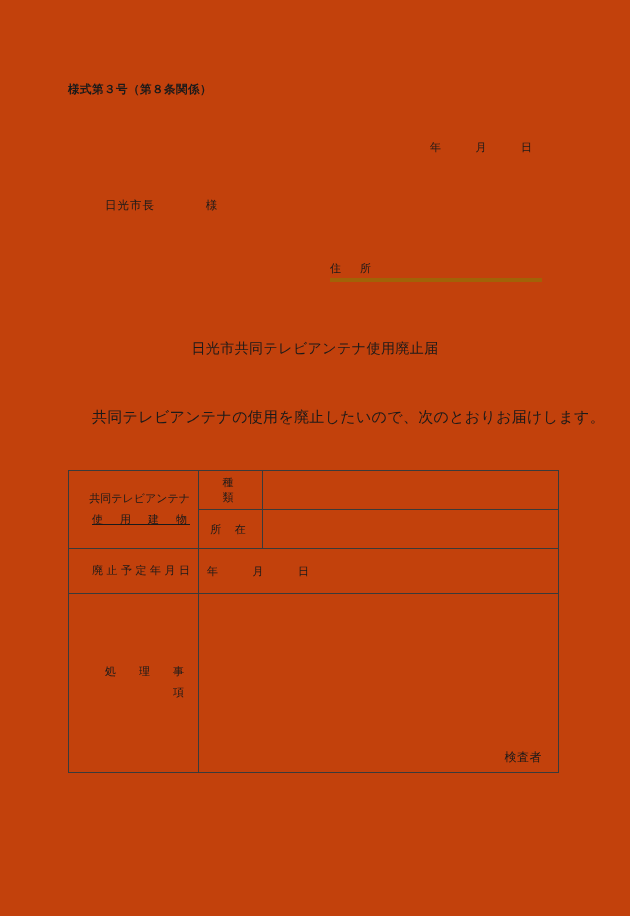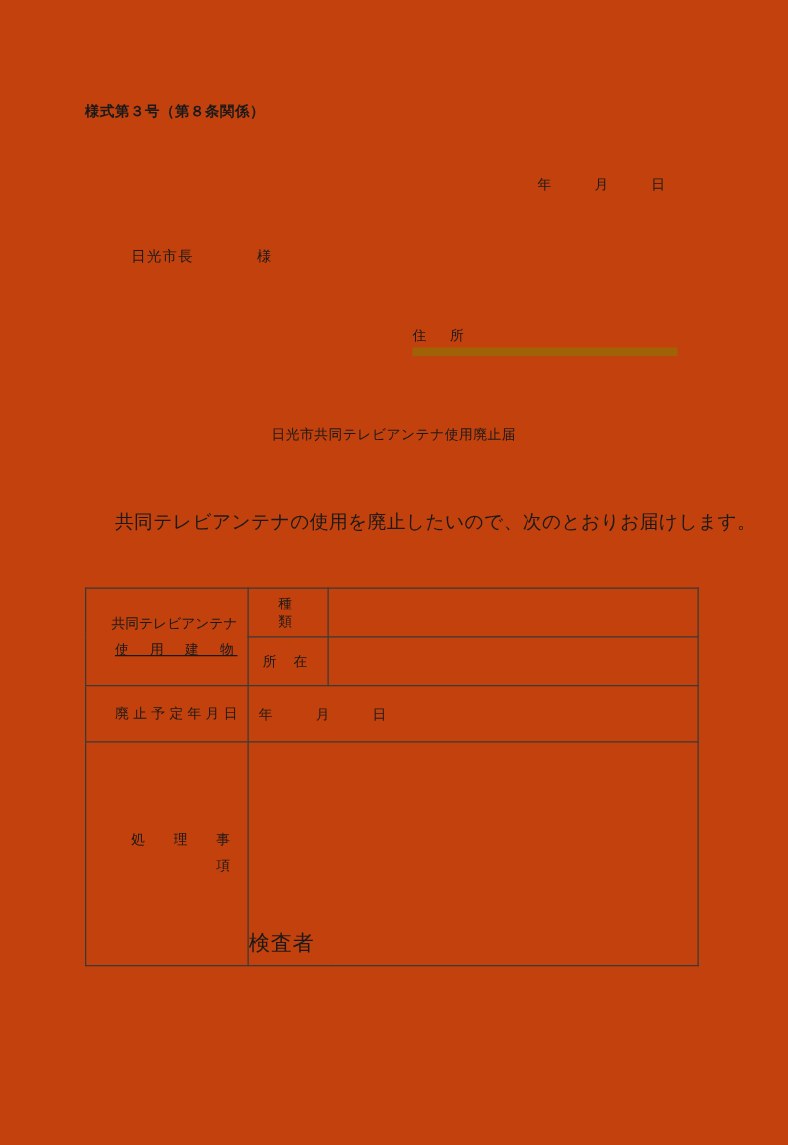--- a/index.html
+++ b/index.html
@@ -60,21 +60,21 @@
     position: absolute;
     left: 330px;
     top: 256px;
     width: 212px;
     font-size: 11px;
   }
   .applicant .row {
     display: flex;
     align-items: flex-end;
     height: 22px;
-    border-bottom: 7px solid #a16207;
+    border-bottom: 4px solid #a16207;
     margin-bottom: 8px;
     position: relative;
   }
   .applicant .label {
     width: 46px;
     letter-spacing: 4px;
     padding-bottom: 2px;
     white-space: nowrap;
   }
   .applicant .fill {
@@ -93,21 +93,21 @@
     text-align: center;
     letter-spacing: 0;
   }
 
   .doc-title {
     position: absolute;
     top: 340px;
     left: 0;
     width: 630px;
     text-align: center;
-    font-size: 11px;
+    font-size: 14px;
     letter-spacing: 0.4px;
   }
 
   .body-text {
     position: absolute;
     left: 92px;
     top: 408px;
     font-size: 15px;
     letter-spacing: 0.3px;
     white-space: nowrap;
@@ -139,24 +139,24 @@
     letter-spacing: 0.5px;
     padding-left: 56px;
   }
   .date-in-cell .gap { display: inline-block; width: 26px; }
   .shori-cell {
     position: relative;
   }
   .shori-inner {
     position: absolute;
     left: 0;
-    right: 0;
+    right: 16px;
     bottom: 6px;
-    text-align: left;
-    font-size: 17px;
+    text-align: right;
+    font-size: 12px;
     letter-spacing: 0.5px;
   }
 </style>
 </head>
 <body>
 
 <div class="page">
 
   <div class="form-number">様式第３号（第８条関係）</div>
 

